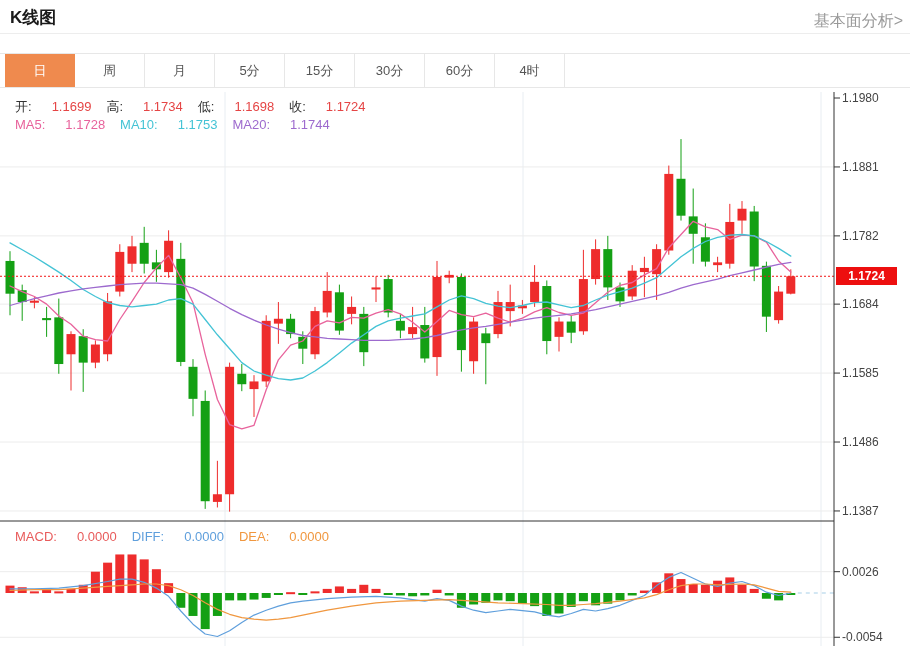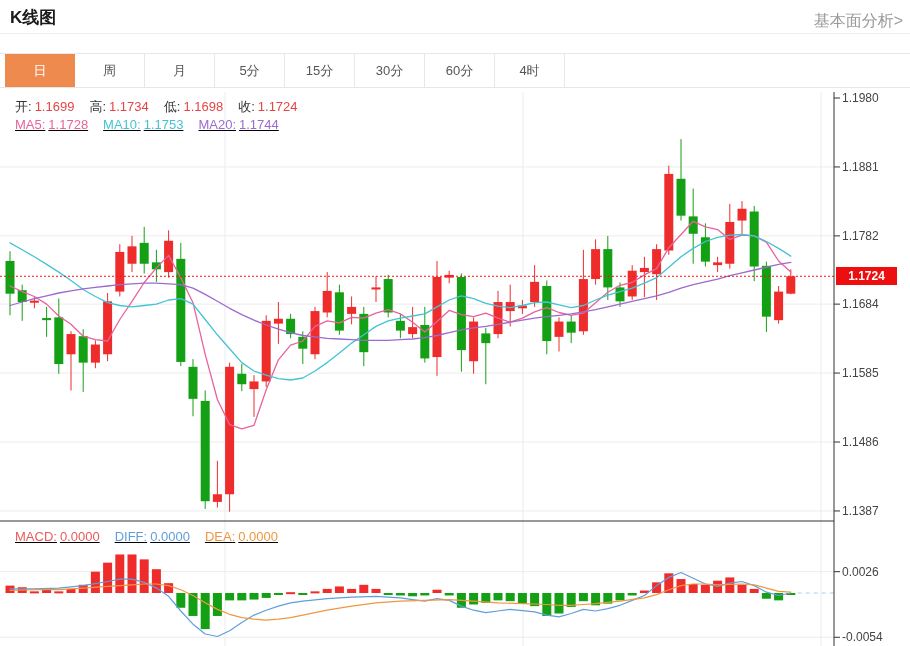--- a/index.html
+++ b/index.html
@@ -11,25 +11,25 @@
   .tabbar{position:absolute;left:0;top:53px;width:910px;height:35px;box-sizing:border-box;
           border-top:1px solid #e7e7e7;border-bottom:1px solid #e7e7e7;display:flex;padding-left:5px;background:#fff;}
   .tab{width:70px;box-sizing:border-box;display:flex;align-items:center;justify-content:center;
        font-size:13px;color:#555;border-right:1px solid #e7e7e7;cursor:pointer;background:#fff;}
   .tab:first-child{border-left:1px solid #e7e7e7;}
   .tab.active{color:#fff;border-color:transparent;}
   .chart{position:absolute;left:0;top:92px;width:910px;height:558px;}
   .chart svg{position:absolute;left:0;top:0;}
   .legend{position:absolute;font-size:13px;white-space:nowrap;line-height:15px;}
   .l-ohlc{left:15px;top:7px;}
-  .l-ma{left:15px;top:25px;text-decoration:underline;}
-  .l-macd{left:15px;top:437px;text-decoration:underline;}
+  .l-ma{left:15px;top:25px;}
+  .l-macd{left:15px;top:437px;}
   .legend .lbl{color:#333;}
   .legend .pair{margin-right:15px;}
-  .legend .val{margin-left:3px;}
+  .legend .val{margin-left:20px;}
   .price-tag{position:absolute;left:836px;top:175px;width:61px;height:18px;color:#fff;
              font-size:12px;font-weight:bold;line-height:18px;text-align:center;}
 </style>
 </head>
 <body>
 
 <div class="page">
   <div class="title">K线图</div>
   <a class="fund-link">基本面分析&gt;</a>
   <div class="divider"></div>

